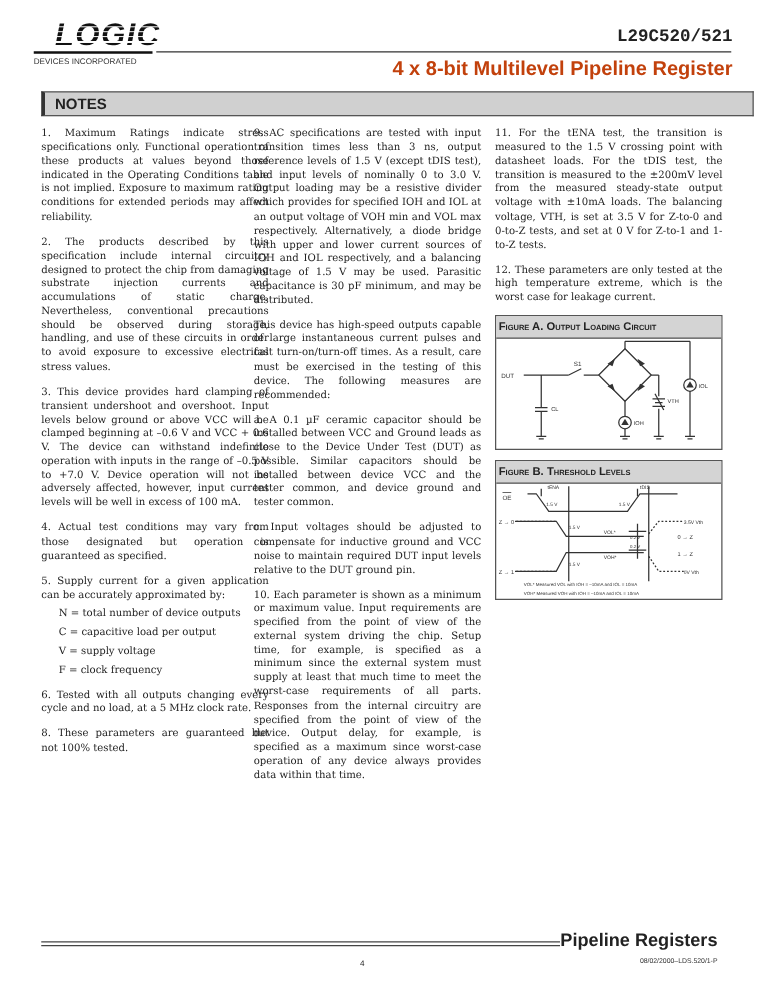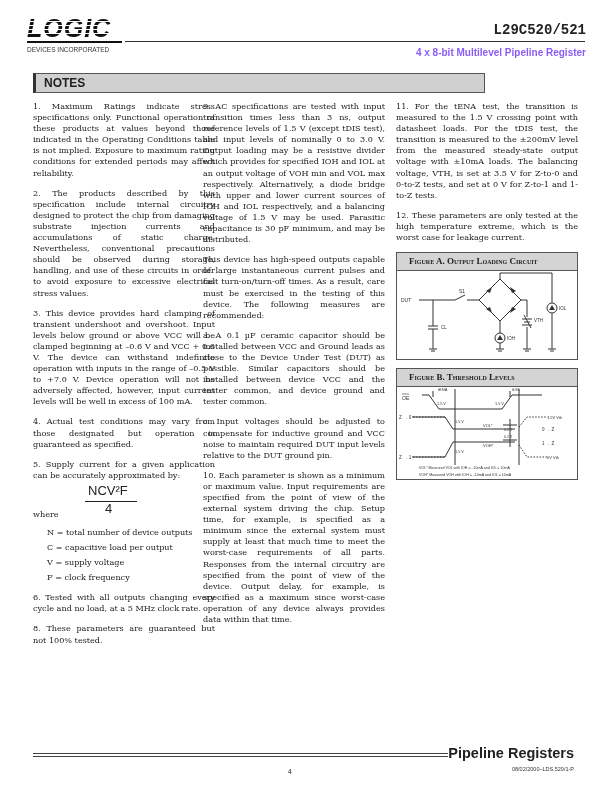--- a/index.html
+++ b/index.html
@@ -1,37 +1,37 @@
 <!DOCTYPE html>
 <html><head>
 <meta charset="utf-8">
 <style>
   html, body { margin:0; padding:0; background:#fff; }
   body { width:612px; height:792px; position:relative; overflow:hidden; font-family:"DejaVu Serif", serif; color:#222; }
-  .logo { position:absolute; left:27px; top:14px; font-family:"Liberation Sans", sans-serif; font-weight:bold; font-style:italic; font-size:25px; letter-spacing:1px; color:#111;
+  .logo { position:absolute; left:44px; top:14px; font-family:"Liberation Sans", sans-serif; font-weight:bold; font-style:italic; font-size:25px; letter-spacing:1px; color:#111;
           background:repeating-linear-gradient(to bottom,#111 0,#111 3px,#fff 3px,#fff 4px); -webkit-background-clip:text; background-clip:text; -webkit-text-fill-color:transparent; }
   .logo-under { position:absolute; left:27px; top:41px; width:95px; border-top:2px solid #111; }
   .company { position:absolute; left:27px; top:46px; font-family:"Liberation Sans", sans-serif; font-size:6.5px; color:#333; }
   .hdr-rule { position:absolute; left:125px; top:41px; width:460px; border-top:1.5px solid #333; }
   .part-no { position:absolute; right:26px; top:22px; font-family:Liberation Mono, monospace; font-weight:bold; font-size:14px; color:#222;margin-left:44px; }
-  .subtitle { position:absolute; right:26px; top:47px; font-family:"Liberation Sans", sans-serif; font-weight:bold; font-size:10px; color:#8b5cf6; }
-  .notes-bar { position:absolute; left:33px; top:73px; width:452px; height:20px; background:#d0d0d0; border:1px solid #555; border-left:3px solid #333; box-sizing:border-box; }
+  .subtitle { position:absolute; right:26px; top:47px; font-family:"Liberation Sans", sans-serif; font-weight:bold; font-size:16px; color:#c2410c; }
+  .notes-bar { position:absolute; left:33px; top:73px; width:570px; height:20px; background:#d0d0d0; border:1px solid #555; border-left:3px solid #333; box-sizing:border-box; }
   .notes-bar span { position:absolute; left:8px; top:2px; font-family:"Liberation Sans", sans-serif; font-weight:bold; font-size:12px; color:#222; }
   .col { position:absolute; top:101px; width:182px; font-size:8.1px; line-height:11.1px; text-align:justify; }
   .col p { margin:0 0 9px 0; }
   .c1 { left:33px; } .c2 { left:203px; } .c3 { left:396px; }
   .formula { font-family:"Liberation Sans", sans-serif; font-size:13px; position:relative; height:36px; margin:4px 0 6px 0; }
   .formula .num { position:absolute; left:55px; top:0; }
   .formula .bar { position:absolute; left:52px; top:16px; width:52px; border-top:1px solid #222; }
   .formula .den { position:absolute; left:72px; top:18px; }
   .formula .where { position:absolute; left:0; top:24px; font-family:"DejaVu Serif", serif; font-size:8.1px; }
   .defs { margin:0 0 9px 10px; }
   .defs div { margin:4px; }
   .fig { position:relative; border:1.5px solid #555; margin:0 0 8px 0; width:182px; box-sizing:border-box; }
-  .fig-title { background:#d4d4d4; border-bottom:1px solid #555; font-family:Liberation Serif, serif; font-weight:bold; font-size:9px; padding:3px 12px; color:#222; font-variant:small-caps; }
+  .fig-title { background:#d4d4d4; border-bottom:1px solid #555; font-family:Liberation Sans, sans-serif; font-weight:bold; font-size:9px; padding:3px 2px; color:#222; font-variant:small-caps; }
   .fig svg { display:block; }
   .footer-rule1 { position:absolute; left:33px; top:753px; width:415px; border-top:1px solid #444; }
   .footer-rule2 { position:absolute; left:33px; top:756px; width:415px; border-top:1px solid #444; }
   .footer-title { position:absolute; right:38px; top:745px; font-family:"Liberation Sans", sans-serif; font-weight:bold; font-size:14.5px; color:#222; }
   .page-no { position:absolute; left:288px; top:768px; font-family:"Liberation Sans", sans-serif; font-size:6.5px; }
   .doc-code { position:absolute; right:38px; top:766px; font-family:"Liberation Sans", sans-serif; font-size:5.5px; color:#333; }
   .svgtxt { font-family:"Liberation Sans", sans-serif; }
 </style>
 </head>
 <body>
@@ -46,26 +46,20 @@
 <div class="notes-bar">
   <span>NOTES</span>
 </div>
 
 <div class="col c1">
   <p>1. Maximum Ratings indicate stress specifications only. Functional operation of these products at values beyond those indicated in the Operating Conditions table is not implied. Exposure to maximum rating conditions for extended periods may affect reliability.</p>
   <p>2. The products described by this specification include internal circuitry designed to protect the chip from damaging substrate injection currents and accumulations of static charge. Nevertheless, conventional precautions should be observed during storage, handling, and use of these circuits in order to avoid exposure to excessive electrical stress values.</p>
   <p>3. This device provides hard clamping of transient undershoot and overshoot. Input levels below ground or above VCC will be clamped beginning at –0.6 V and VCC + 0.6 V. The device can withstand indefinite operation with inputs in the range of –0.5 V to +7.0 V. Device operation will not be adversely affected, however, input current levels will be well in excess of 100 mA.</p>
   <p>4. Actual test conditions may vary from those designated but operation is guaranteed as specified.</p>
   <p style="margin-bottom:2px;">5. Supply current for a given application can be accurately approximated by:</p>
-  <div class="formula">
-    <span class="num">NCV²F</span>
-    <span class="bar"></span>
-    <span class="den">4</span>
-    <span class="where">where</span>
-  </div>
   <div class="defs">
     <div>N = total number of device outputs</div>
     <div>C = capacitive load per output</div>
     <div>V = supply voltage</div>
     <div>F = clock frequency</div>
   </div>
   <p>6. Tested with all outputs changing every cycle and no load, at a 5 MHz clock rate.</p>
   <p>8. These parameters are guaranteed but not 100% tested.</p>
 </div>
 

